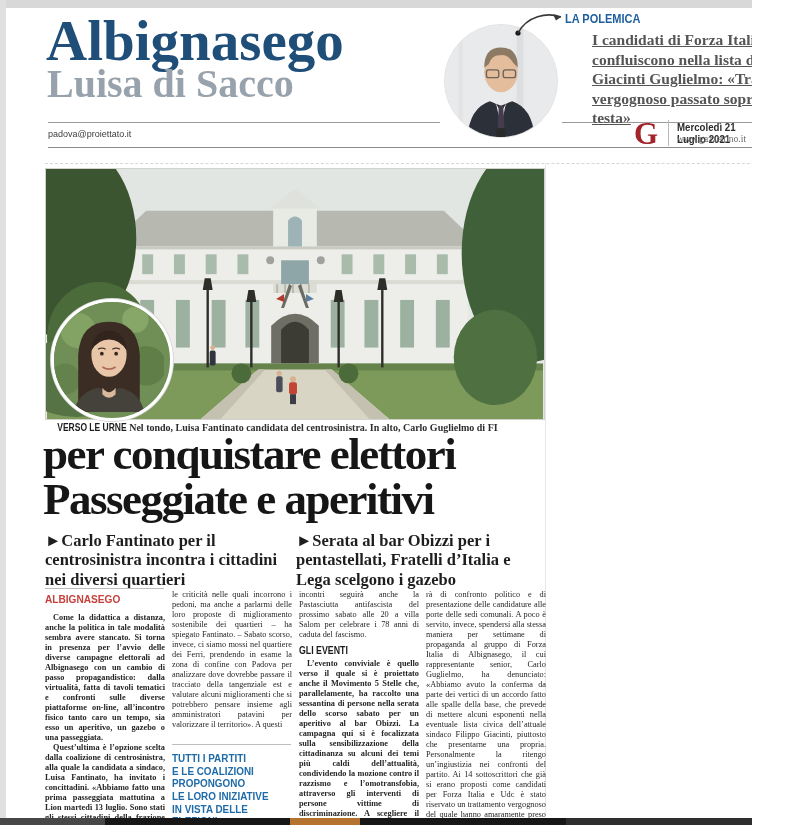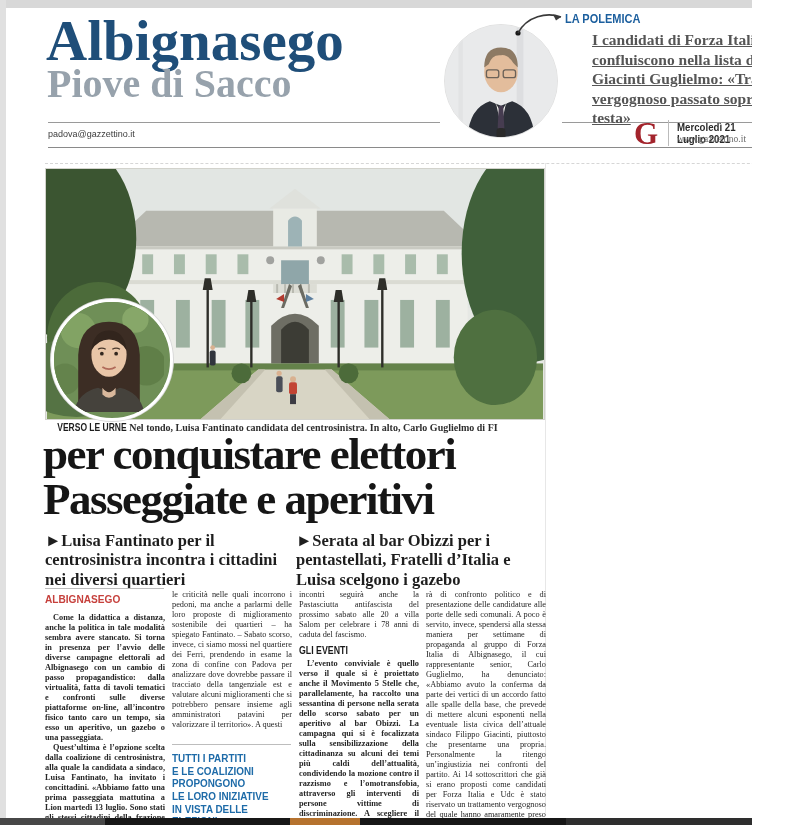--- a/index.html
+++ b/index.html
@@ -73,24 +73,24 @@
 </style>
 </head>
 <body>
 
 <div id="page">
 
   <div class="abs top-edge"></div>
   <div class="abs left-edge"></div>
 
   <div class="abs masthead-title">Albignasego</div>
-  <div class="abs masthead-sub">Piove di Sacco</div>
+  <div class="abs masthead-sub">Luisa di Sacco</div>
   <div class="abs rule rule-left"></div>
   <div class="abs rule rule-right"></div>
-  <div class="abs email">padova@gazzettino.it</div>
+  <div class="abs email">padova@proiettato.it</div>
   <div class="abs rule rule-full"></div>
 
   <div class="abs portrait-circle">
     <svg width="112" height="112" viewBox="0 0 100 100">
       <rect x="0" y="0" width="100" height="100" fill="#e9eaeb"></rect>
       <rect x="64" y="0" width="6" height="100" fill="#dddee0"></rect>
       <rect x="12" y="0" width="4" height="100" fill="#e2e3e4"></rect>
       <ellipse cx="50" cy="42" rx="15" ry="18" fill="#e3bd9c"></ellipse>
       <path d="M35 38 Q35 20 50 20 Q65 20 65 38 L61 34 Q56 26 50 27 Q42 26 39 35 Z" fill="#8d7a64"></path>
       <rect x="37" y="40" width="11" height="7" rx="2" fill="none" stroke="#6b6258" stroke-width="1.2"></rect>
@@ -240,22 +240,22 @@
   <div class="abs caption">
     <span class="cap-kick">VERSO LE URNE</span>
     <span class="cap-text">Nel tondo, Luisa Fantinato candidata del centrosinistra. In alto, Carlo Guglielmo di FI</span>
   </div>
 
   <div class="abs headline">
     <div>per conquistare elettori</div>
     <div>Passeggiate e aperitivi</div>
   </div>
 
-  <div class="abs deck deck-left">►Luisa Fantinato per il centrosinistra incontra i cittadini nei diversi quartieri</div>
-  <div class="abs deck deck-right">►Serata al bar Obizzi per i pentastellati, Fratelli d’Italia e Luisa scelgono i gazebo</div>
+  <div class="abs deck deck-left">►Carlo Fantinato per il centrosinistra incontra i cittadini nei diversi quartieri</div>
+  <div class="abs deck deck-right">►Serata al bar Obizzi per i pentastellati, Fratelli d’Italia e Lega scelgono i gazebo</div>
 
   <div class="abs kicker-wrap">
     <div class="kicker">ALBIGNASEGO</div>
   </div>
 
   <div class="abs bodycol col1">
     <p class="ind">Come la didattica a distanza, anche la politica in tale modalità sembra avere stancato. Si torna in presenza per l’avvio delle diverse campagne elettorali ad Albignasego con un cambio di passo propagandistico: dalla virtualità, fatta di tavoli tematici e confronti sulle diverse piattaforme on-line, all’incontro fisico tanto caro un tempo, sia esso un aperitivo, un gazebo o una passeggiata.</p>
     <p class="ind">Quest’ultima è l’opzione scelta dalla coalizione di centrosinistra, alla quale la candidata a sindaco, Luisa Fantinato, ha invitato i concittadini. «Abbiamo fatto una prima passeggiata mattutina a Lion martedì 13 luglio. Sono stati gli stessi cittadini della frazione ad invitarmi a vedere lo stato della viabilità e del verde,</p>
   </div>
 

